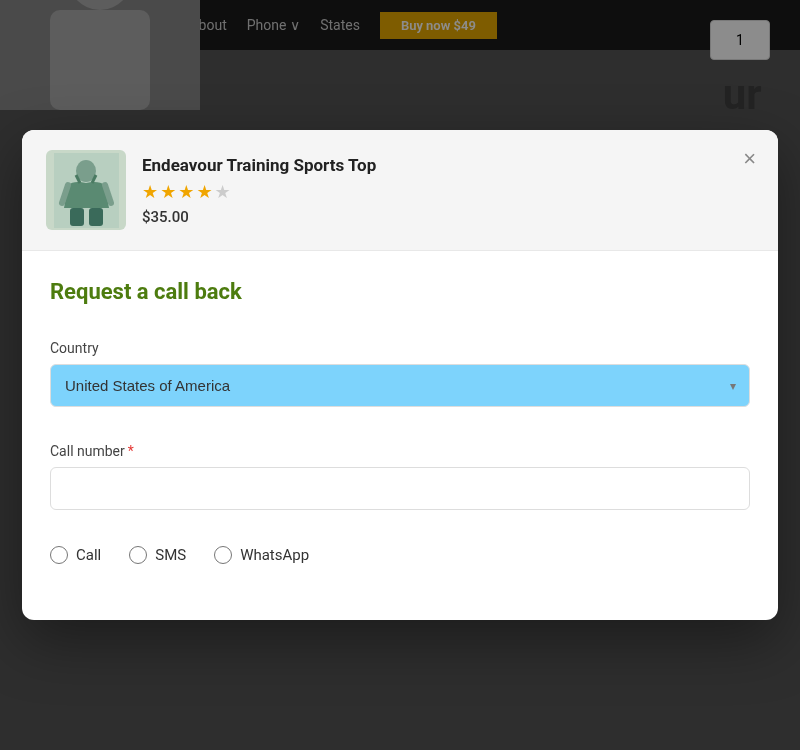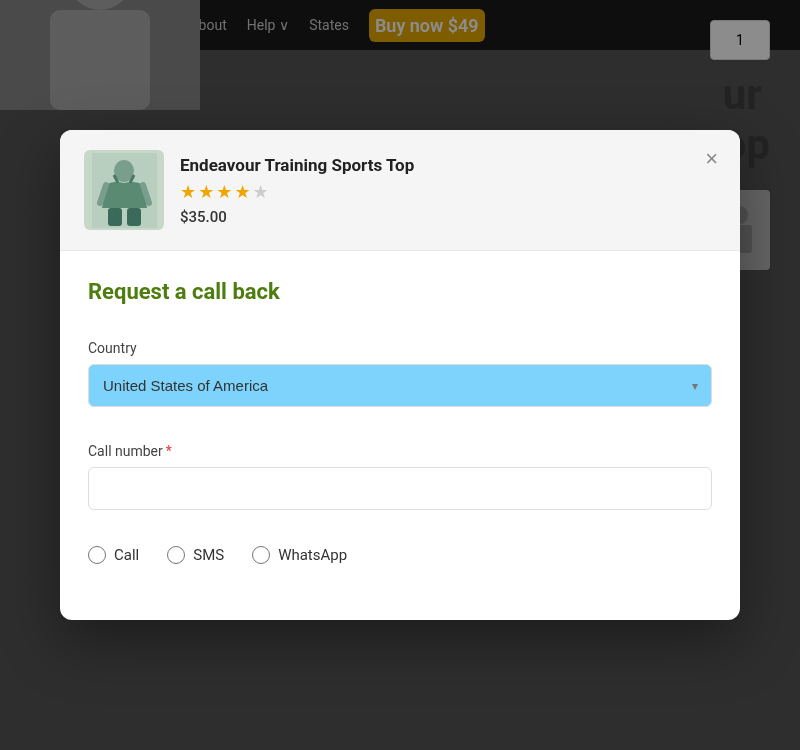--- a/index.html
+++ b/index.html
@@ -32,23 +32,23 @@
       color: #ccc;
       font-size: 14px;
       display: flex;
       align-items: center;
       gap: 4px;
     }
 
     .bg-buy-btn {
       background: #e6a800;
       color: white;
-      padding: 6px 6px;
-      border-radius: 6px;
-      font-size: 18px;
+      padding: 6px 21px;
+      border-radius: 0;
+      font-size: 13px;
       font-weight: 600;
     }
 
     .bg-content {
       padding: 30px;
       position: relative;
     }
 
     .bg-hero-text {
       position: absolute;
@@ -117,21 +117,21 @@
       background: rgba(0,0,0,0.45);
       display: flex;
       align-items: center;
       justify-content: center;
     }
 
     
     .modal {
       background: white;
       border-radius: 12px;
-      width: 680px;
+      width: 756px;
       max-width: 95%;
       overflow: hidden;
       box-shadow: 0 20px 60px rgba(0,0,0,0.4);
       position: relative;
     }
 
     
     .modal-product-header {
       background: #f5f5f5;
       padding: 20px 24px;
@@ -311,21 +311,21 @@
   </style>
 </head>
 <body>
 
 <div class="bg-page">
   <div class="bg-navbar">
     <span class="bg-nav-item">en ∨</span>
     <span class="bg-nav-item">Pages ∨</span>
     <span class="bg-nav-item">Blog</span>
     <span class="bg-nav-item">About</span>
-    <span class="bg-nav-item">Help ∨</span>
+    <span class="bg-nav-item">Phone ∨</span>
     <span class="bg-nav-item">States</span>
     <span class="bg-buy-btn">Buy now $49</span>
   </div>
   <div class="bg-content">
     <div class="bg-hero-text">
       <div>ur</div>
       <div>op</div>
     </div>
     <div class="bg-small-text">omer n</div>
     <div class="bg-product-thumb">

